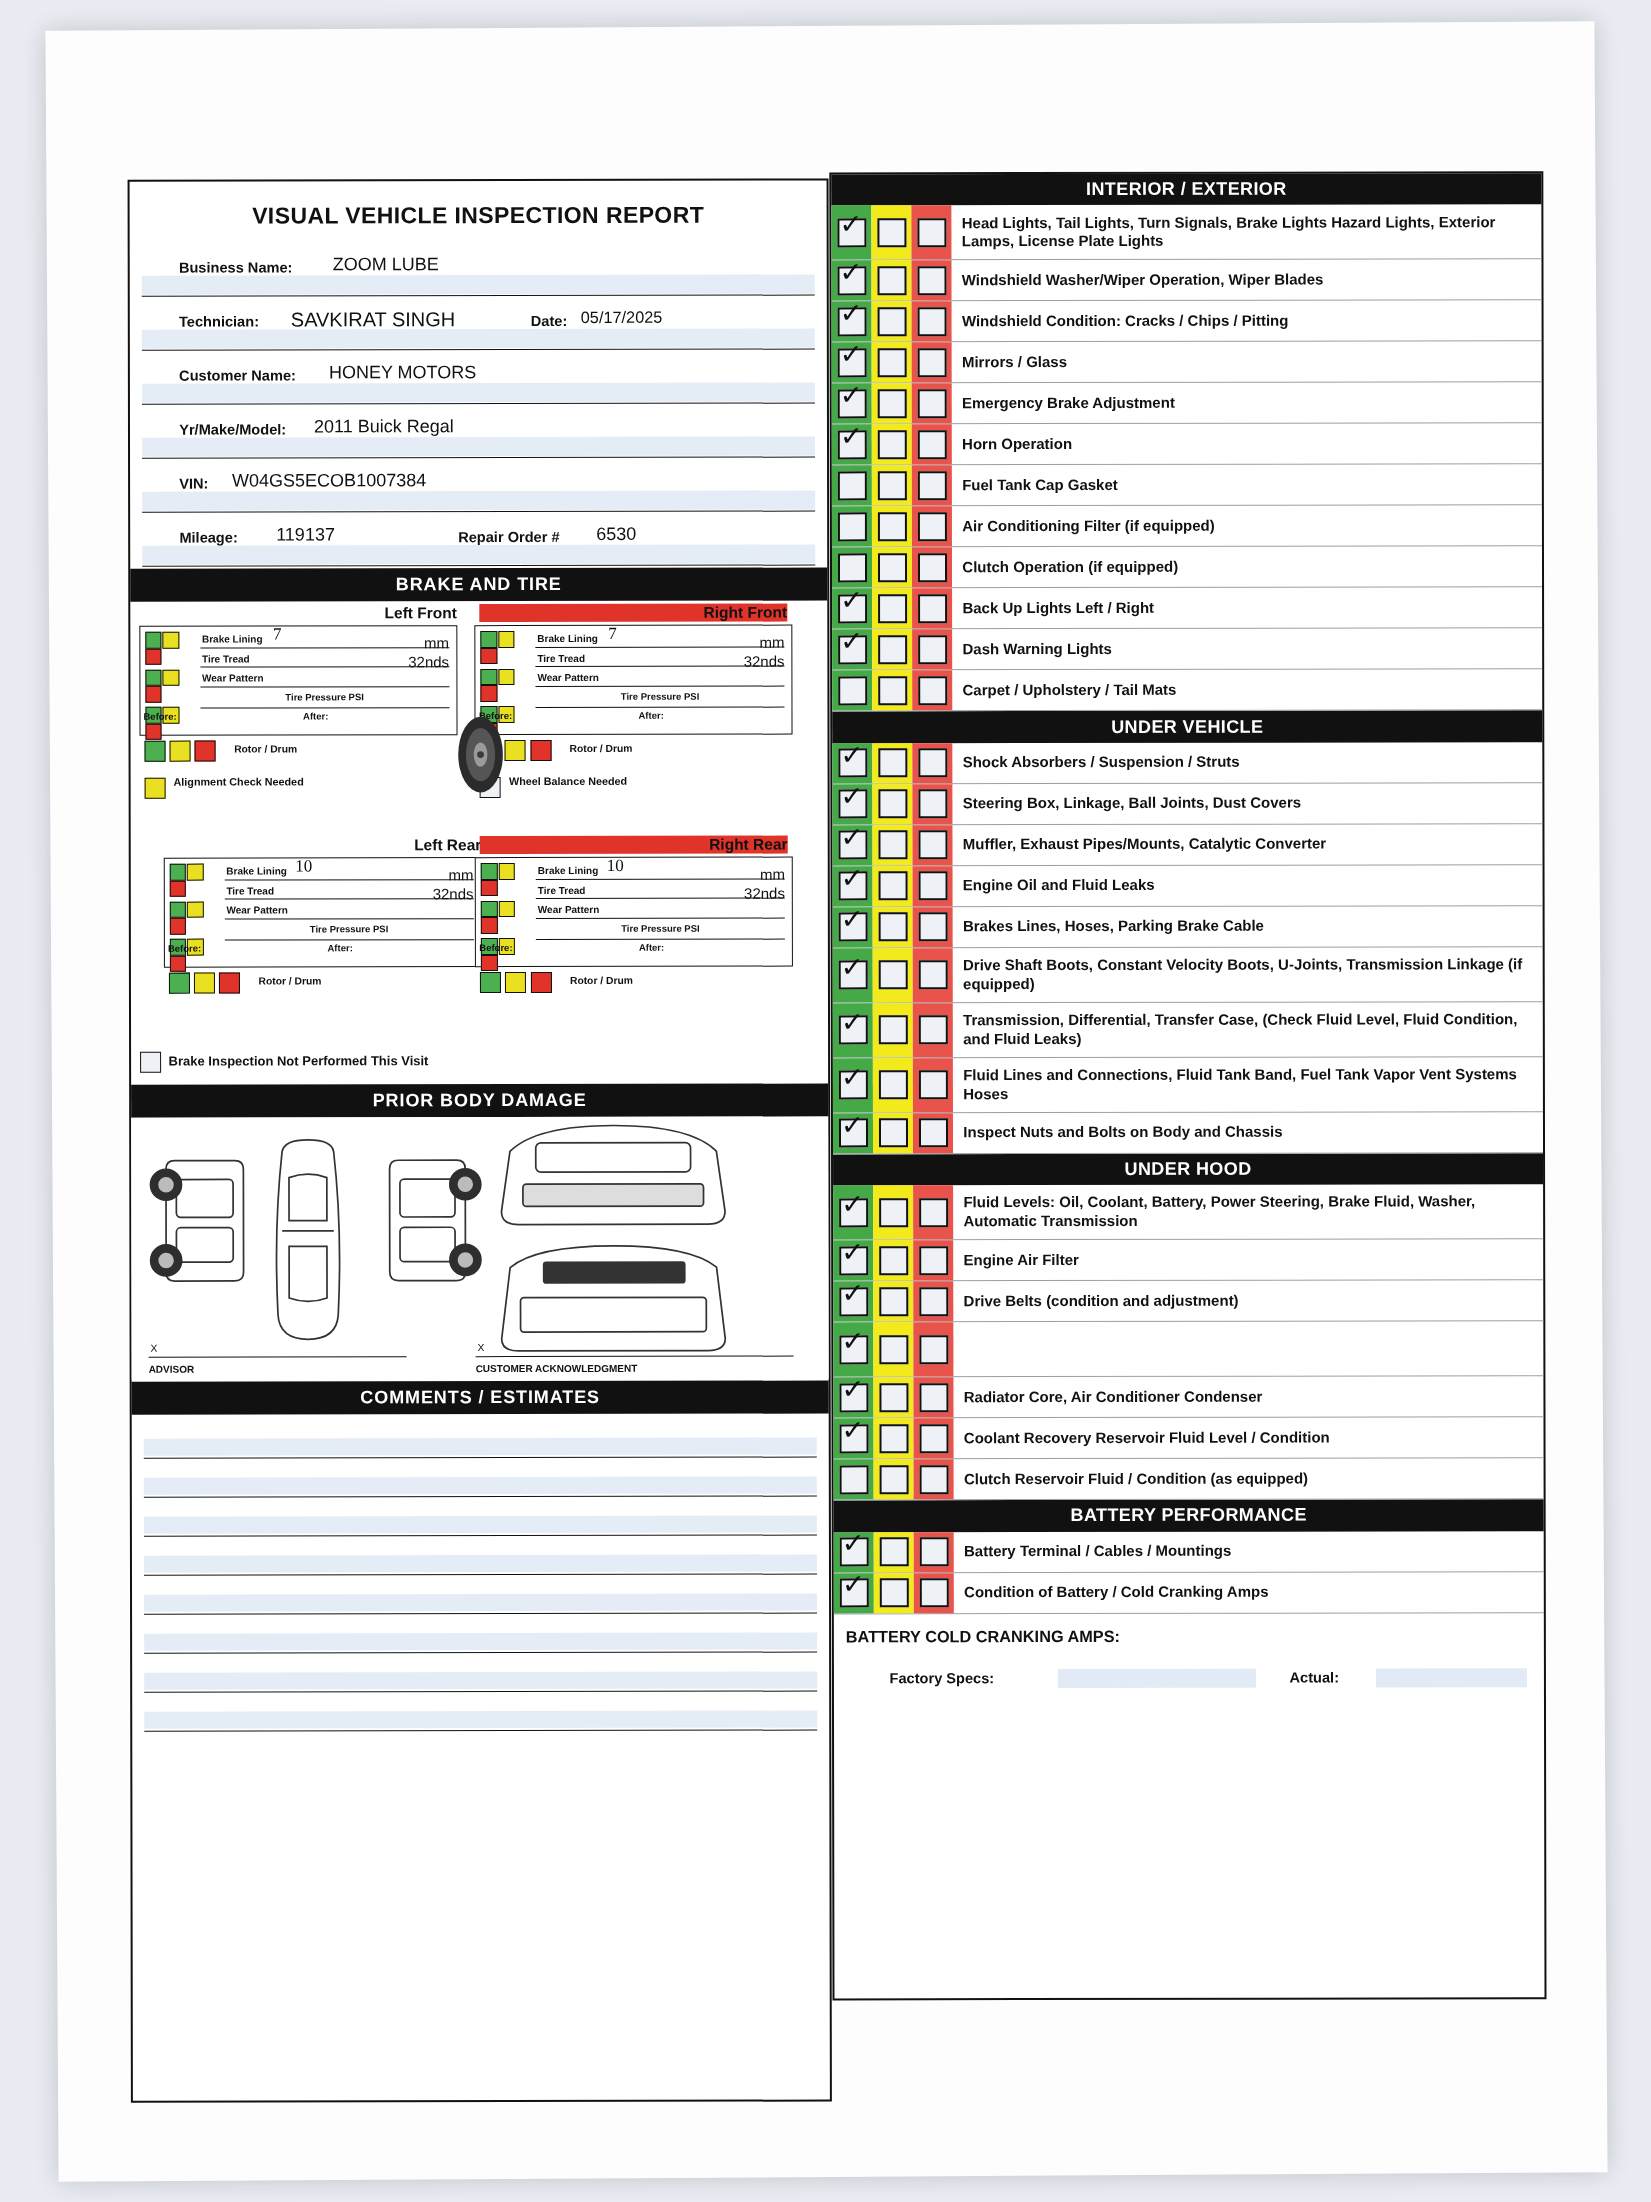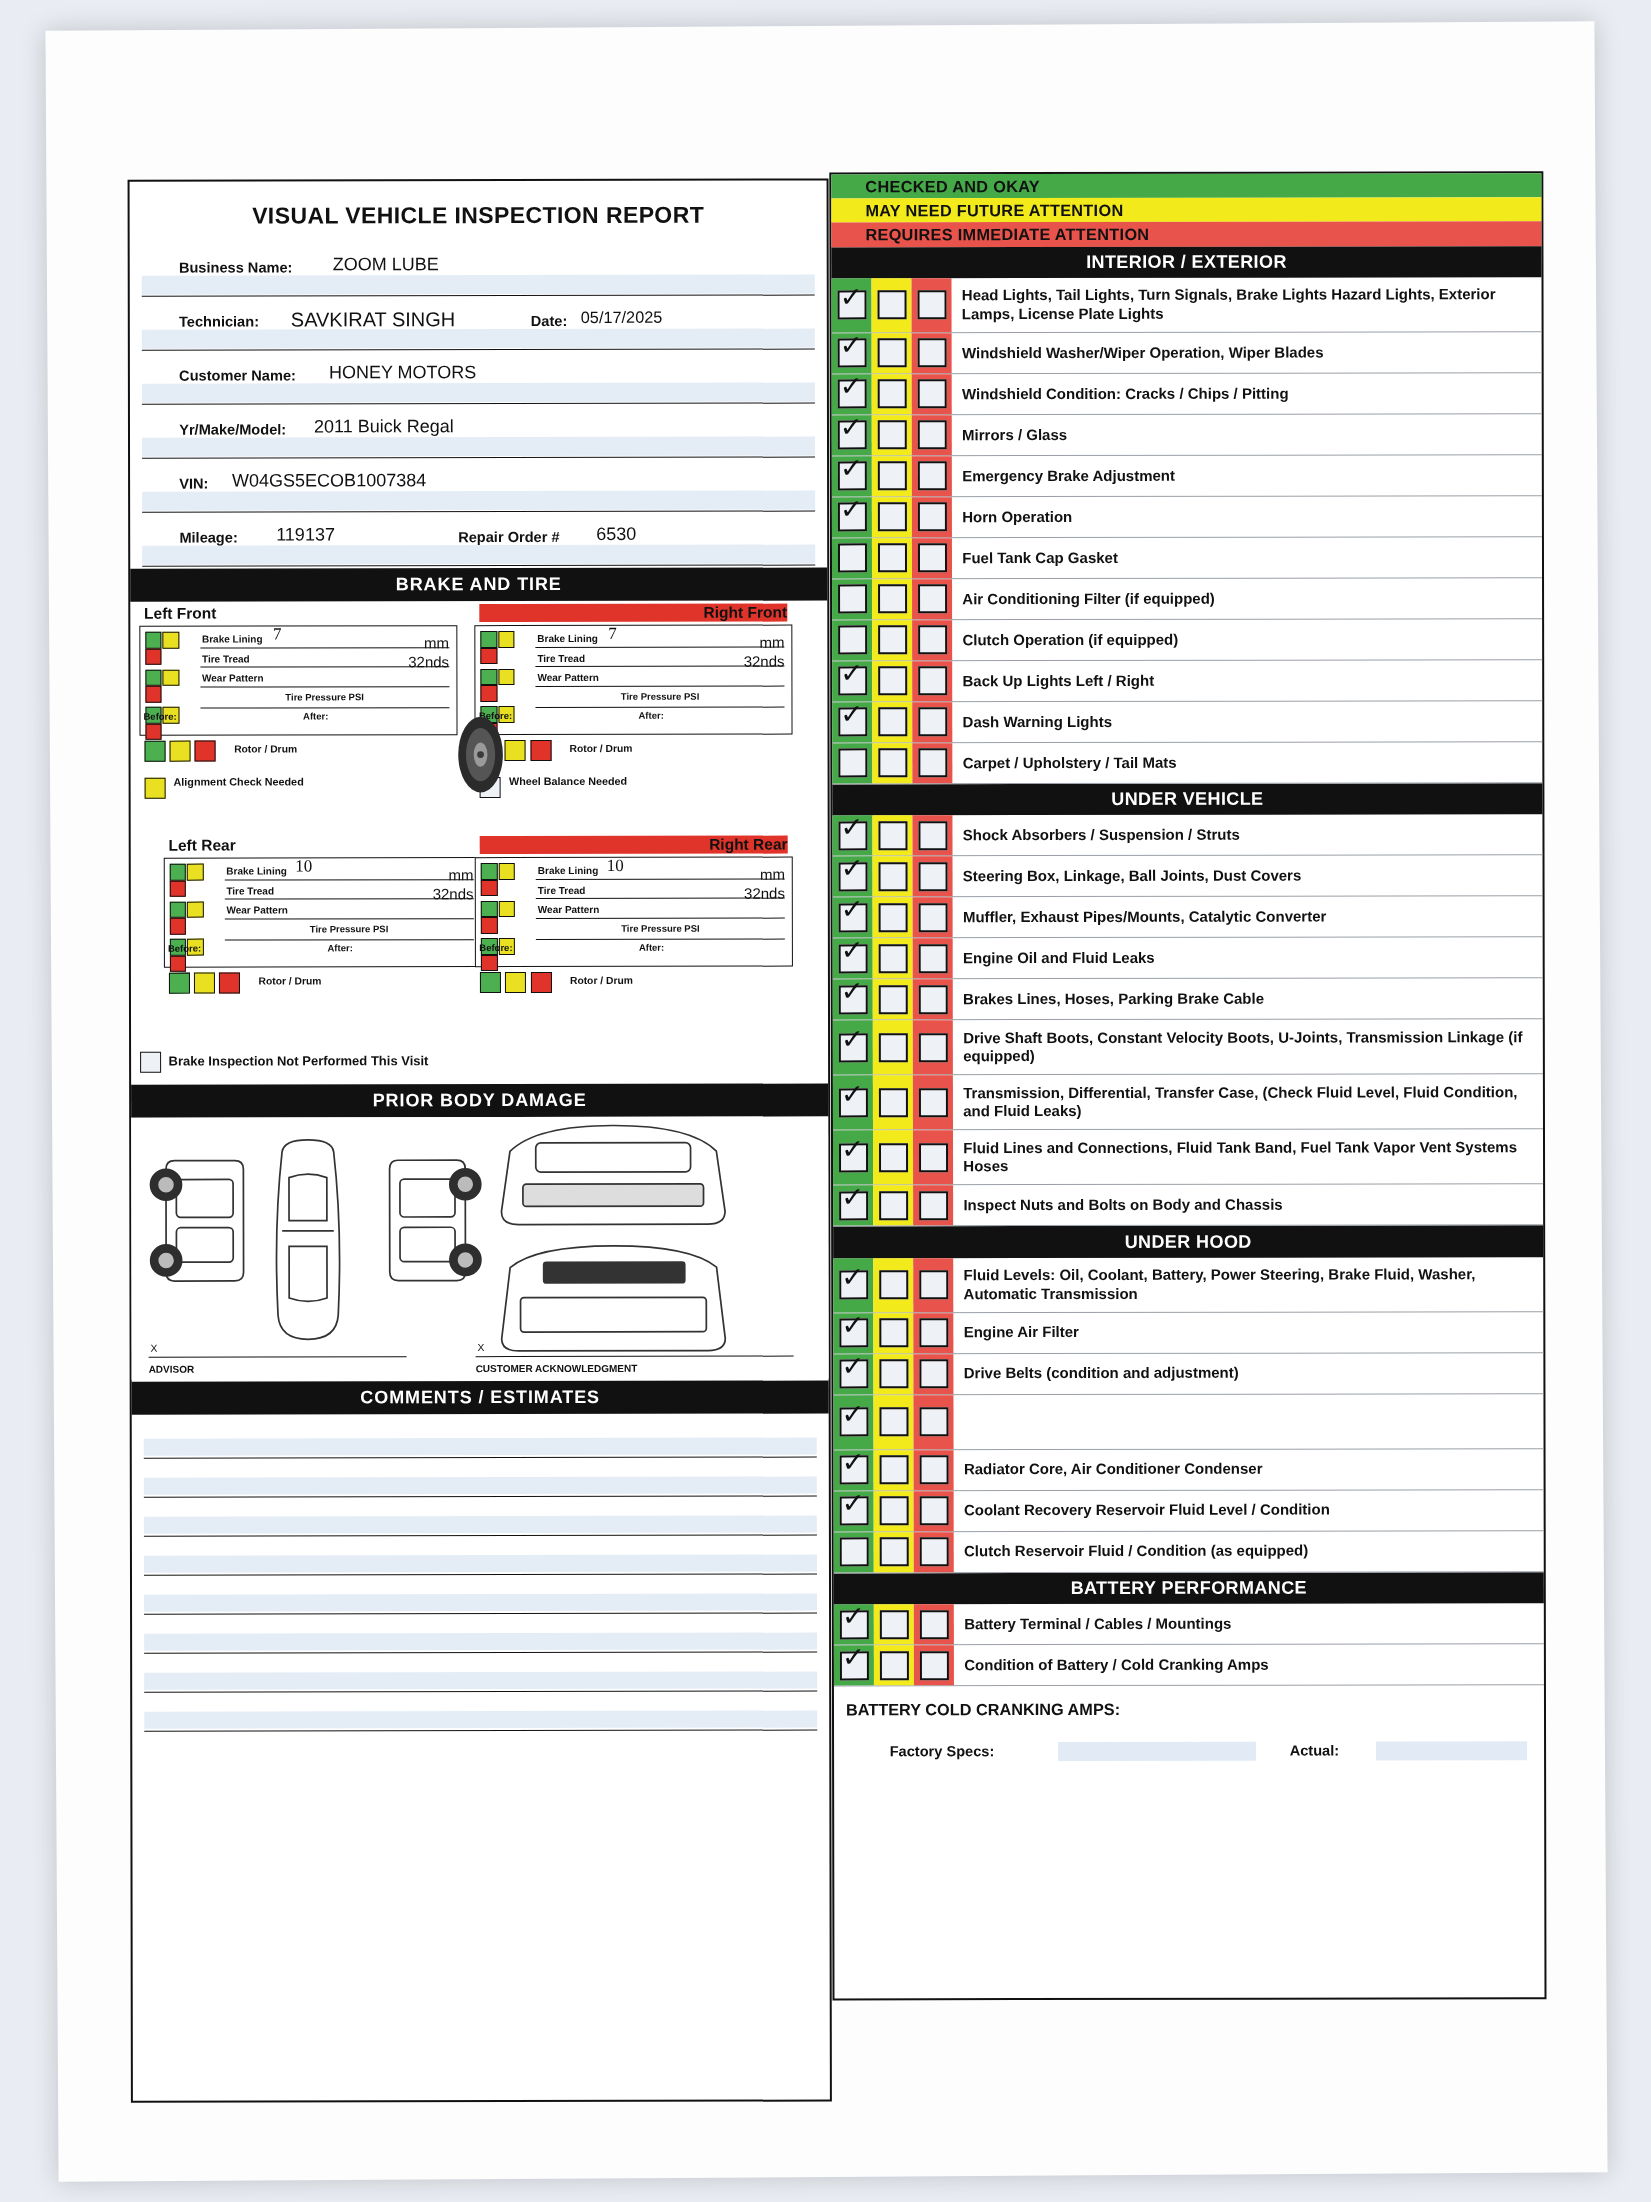--- a/index.html
+++ b/index.html
@@ -39,21 +39,21 @@
   .frow .val{position:absolute;top:12px;font-size:18px;color:#111;}
   .frow .fill{position:absolute;left:0;right:0;bottom:1.7px;height:19px;background:#dbe6f3;opacity:.75;}
   .frow .lab,.frow .val{z-index:2;margin-left:32px;}
   .blackbar{
     background:#111;color:#fff;text-align:center;font-weight:bold;font-size:18px;
     letter-spacing:0.9px;padding:6px 0;margin-top:1.7px;
   }
   
   .bt{position:relative;height:232px;}
   .quad{position:absolute;width:318px;}
-  .quad .hd{font-size:15.5px;font-weight:bold;color:#111;margin:3.4px 0 2.6px 5.2px;}
+  .quad .hd{font-size:15.5px;font-weight:bold;color:#111;margin:3.4px 0 2.6px 5.2px;text-align:right;}
   .quad .hd.r{text-align:right;margin-right:5.2px;}
   .qbox{border:1.7px solid #111;height:108px;position:relative;background:#fff;}
   .chk3{position:absolute;left:5.2px;top:5.2px;width:50px;}
   .cell{width:14.6px;height:14.6px;border:1.3px solid #111;display:inline-block;margin-right:0.9px;vertical-align:top;}
   .g{background:#4caf50;} .y{background:#e8e020;} .r{background:#e0342b;}
   .line{position:absolute;left:60px;right:6.9px;border-bottom:1.3px solid #111;}
   .ltxt{position:absolute;font-size:10px;font-weight:bold;color:#111;}
   .unit{position:absolute;right:6.9px;font-size:15px;color:#111;}
   .handv{position:absolute;font-size:17px;color:#111;font-family:"Liberation Serif",serif;}
   .tpsi{position:absolute;left:60px;right:6.9px;text-align:center;font-size:9.5px;font-weight:bold;color:#111;}
@@ -371,25 +371,20 @@
         <div class="cline">
             <i></i>
           </div>
         <div class="cline">
             <i></i>
           </div>
       </div>
     </div>
 
     <div class="rightcol">
-      <div class="legend">
-        <div class="lg-green">CHECKED AND OKAY</div>
-        <div class="lg-yellow">MAY NEED FUTURE ATTENTION</div>
-        <div class="lg-red">REQUIRES IMMEDIATE ATTENTION</div>
-      </div>
       <div id="checklist">
           <div class="sechdr">INTERIOR / EXTERIOR</div>
           <div class="items">
             <div class="item tall">
               <div class="band">
                 <i class="b1"></i>
                 <i class="b2"></i>
                 <i class="b3"></i>
               </div>
               <div class="boxes">

